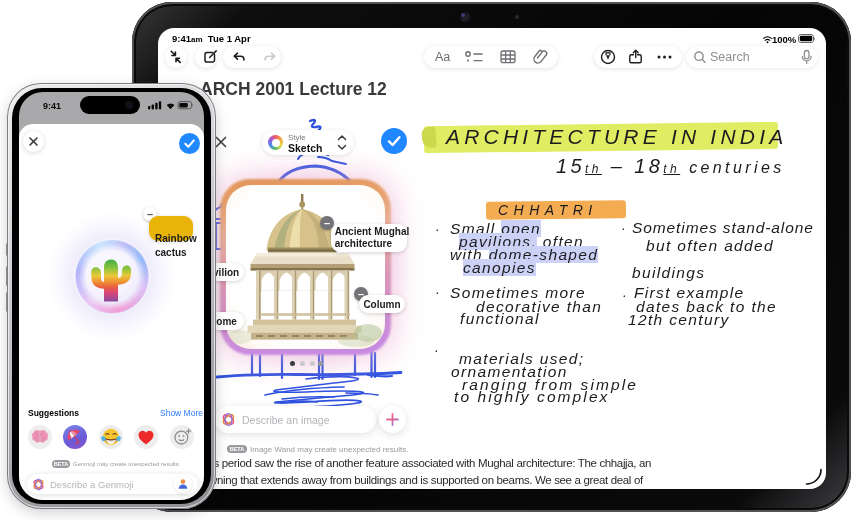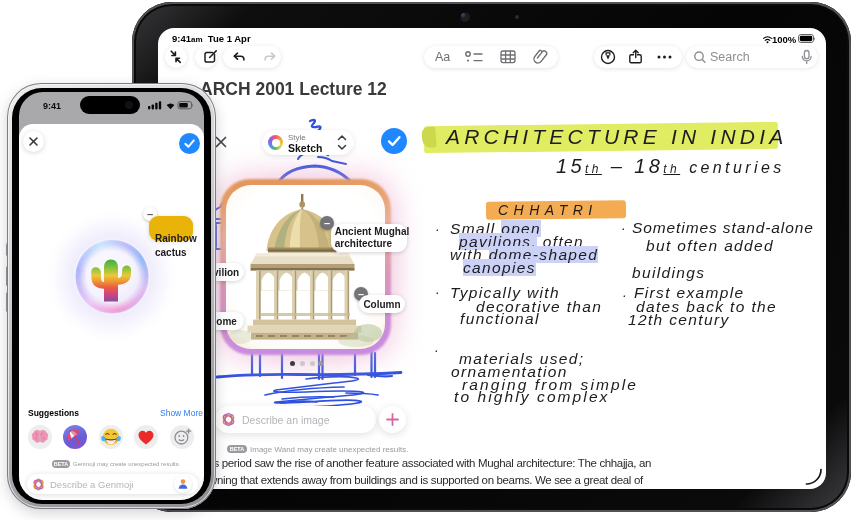--- a/index.html
+++ b/index.html
@@ -293,21 +293,21 @@
     <div class="hw" style="left:398px;top:127px;font-size:20px;letter-spacing:3.4px">15<span style="font-size:12px;text-decoration:underline">th</span> – 18<span style="font-size:12px;text-decoration:underline">th</span> <span style="font-size:16px">centuries</span></div>
     <div class="hl" style="left:328px;top:173px;width:140px;height:18px;background:#f4ac53;transform:rotate(-.6deg)"></div>
     <div class="hw" style="left:340px;top:174px;font-size:14px;letter-spacing:5.5px">CHHATRI</div>
 
     <div class="hw" style="left:277px;top:193px;font-size:14px">·</div>
     <div class="hw" style="left:292px;top:192px;font-size:15.5px;letter-spacing:1.35px">Small <span style="background:#ccd1f6">open</span></div>
     <div class="hw" style="left:301px;top:205px;font-size:15.5px;letter-spacing:1.35px"><span style="background:#ccd1f6">pavilions,</span> often</div>
     <div class="hw" style="left:292px;top:218px;font-size:15.5px;letter-spacing:1.35px">with <span style="background:#ccd1f6">dome-shaped</span></div>
     <div class="hw" style="left:305px;top:231px;font-size:15.5px;letter-spacing:1.35px"><span style="background:#ccd1f6">canopies</span></div>
     <div class="hw" style="left:277px;top:256px;font-size:14px">·</div>
-    <div class="hw" style="left:292px;top:256px;font-size:15.5px;letter-spacing:1.35px">Typically with</div>
+    <div class="hw" style="left:292px;top:256px;font-size:15.5px;letter-spacing:1.35px">Sometimes more</div>
     <div class="hw" style="left:318px;top:270px;font-size:15.5px;letter-spacing:1.35px">decorative than</div>
     <div class="hw" style="left:302px;top:282px;font-size:15.5px;letter-spacing:1.35px">functional</div>
     <div class="hw" style="left:276px;top:314px;font-size:14px">·</div>
     <div class="hw" style="left:301px;top:322px;font-size:15.5px;letter-spacing:1.35px">materials used;</div>
     <div class="hw" style="left:293px;top:335px;font-size:15.5px;letter-spacing:1.35px">ornamentation</div>
     <div class="hw" style="left:304px;top:348px;font-size:15.5px;letter-spacing:2.1px">ranging from simple</div>
     <div class="hw" style="left:296px;top:360px;font-size:15.5px;letter-spacing:2.1px">to highly complex</div>
 
     <div class="hw" style="left:463px;top:192px;font-size:14px">·</div>
     <div class="hw" style="left:474px;top:191px;font-size:15.5px;letter-spacing:.9px">Sometimes stand-alone</div>

